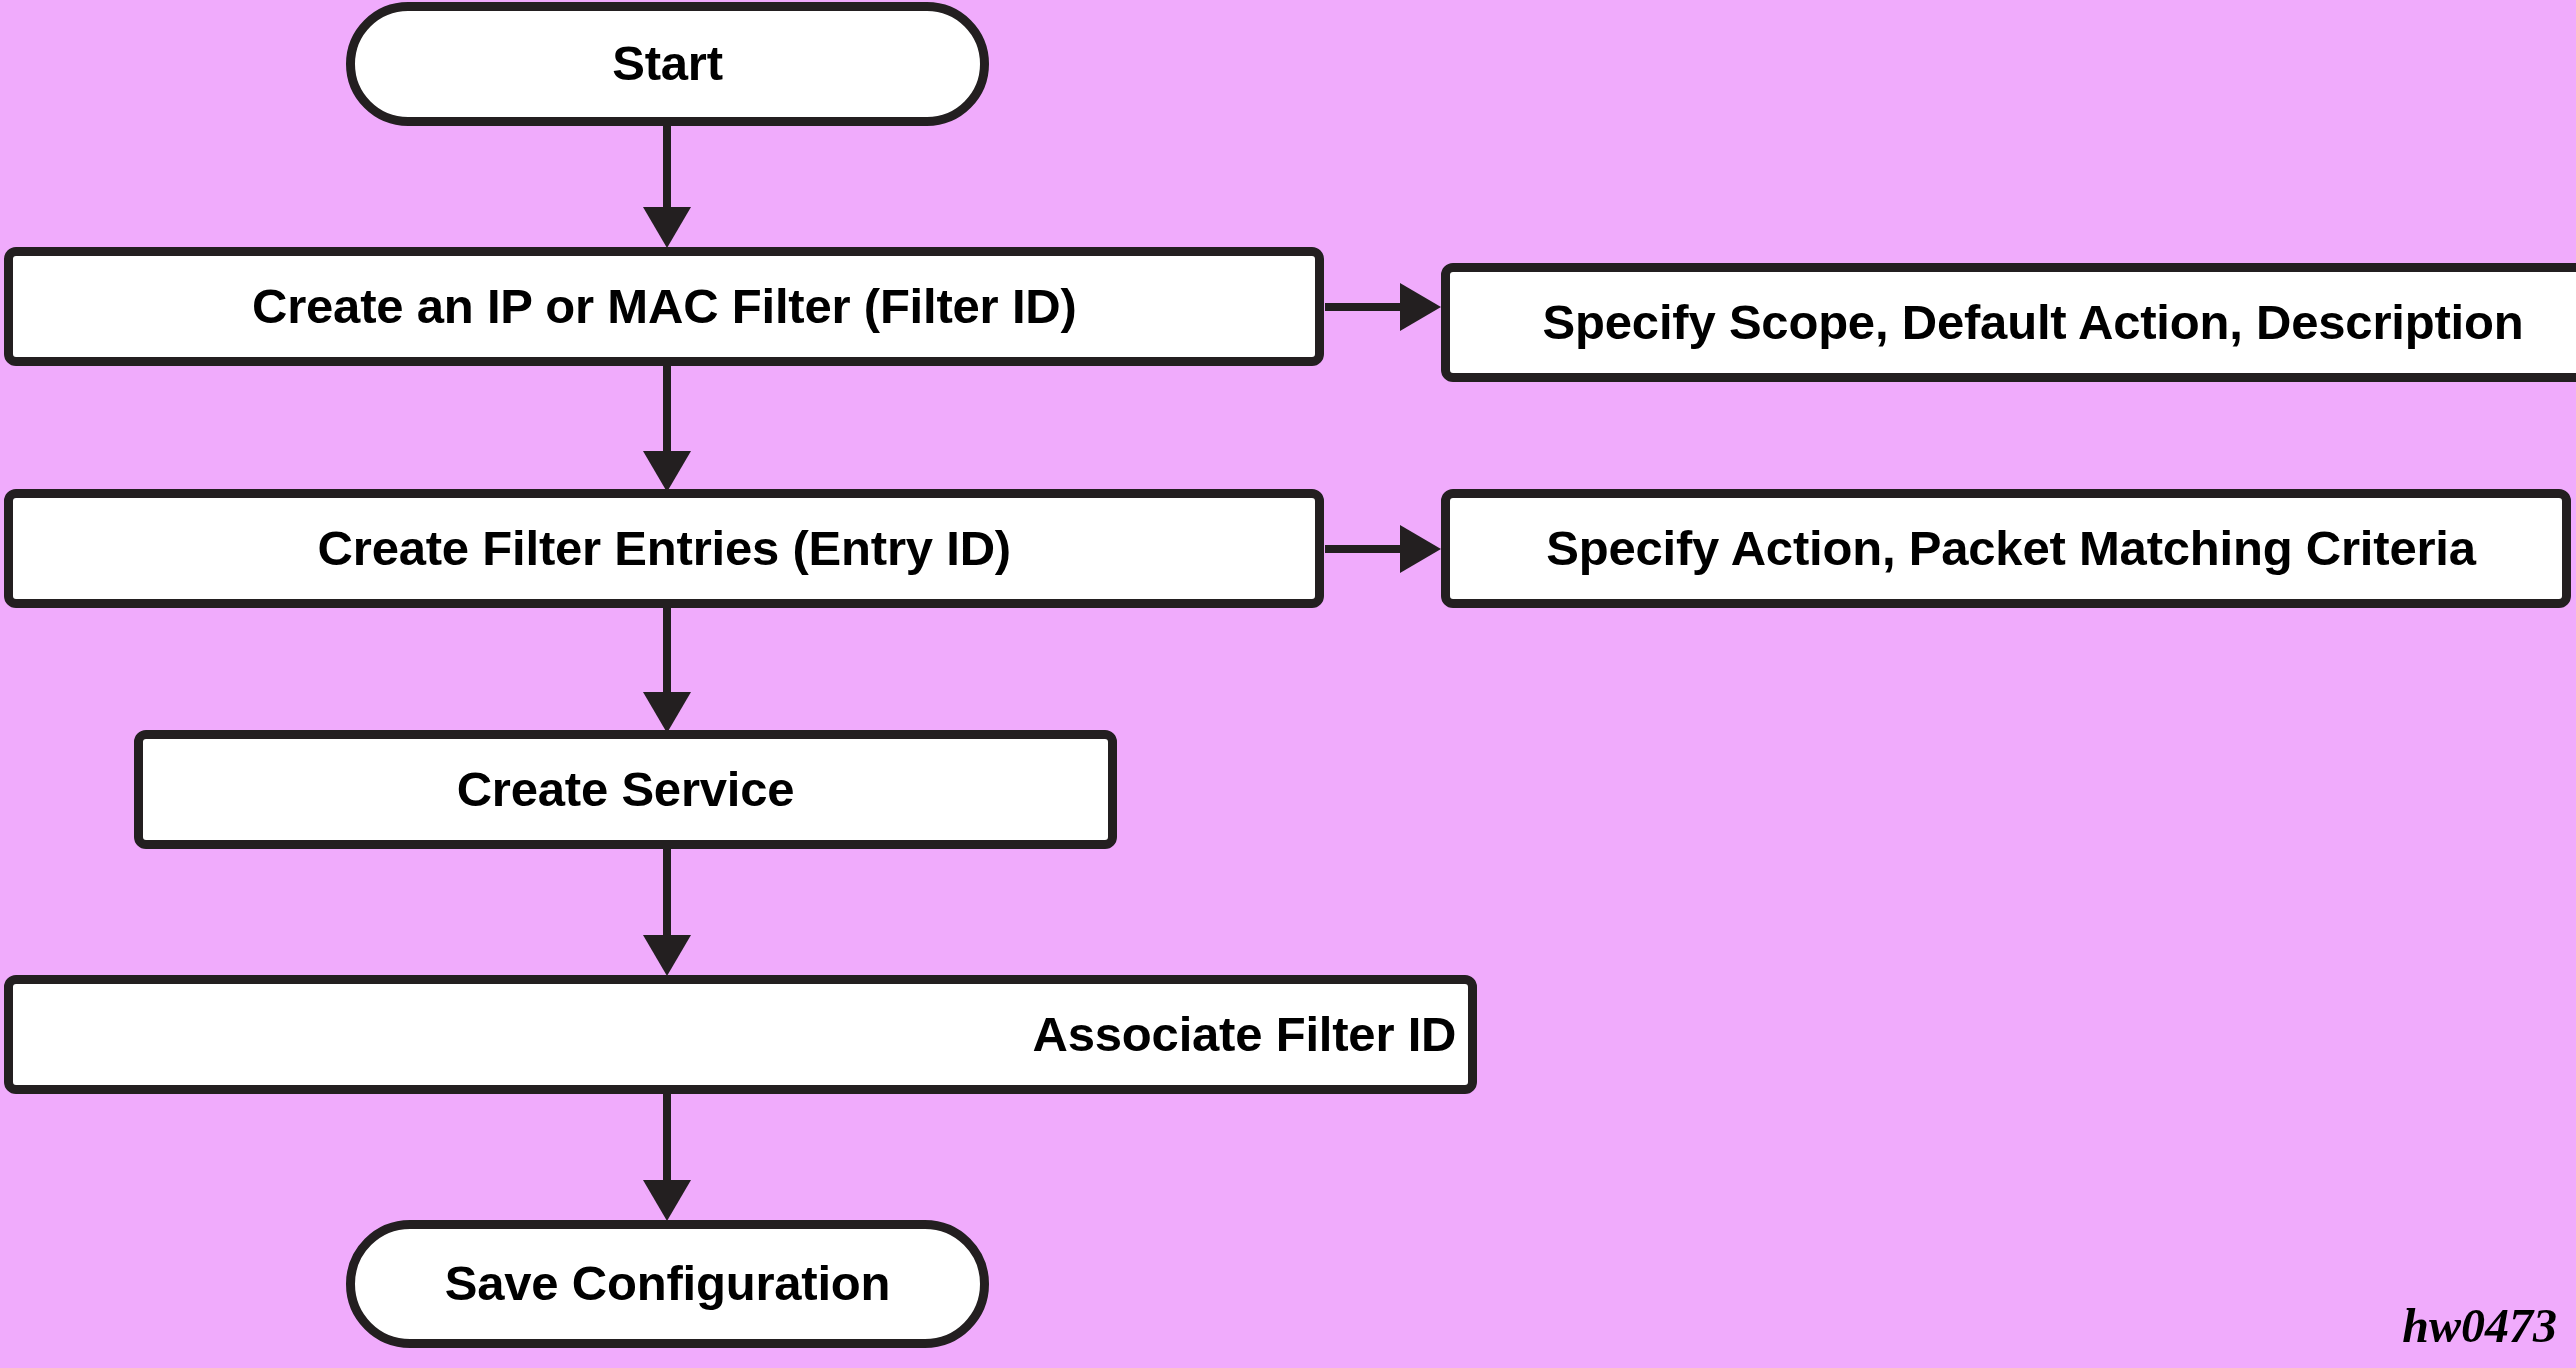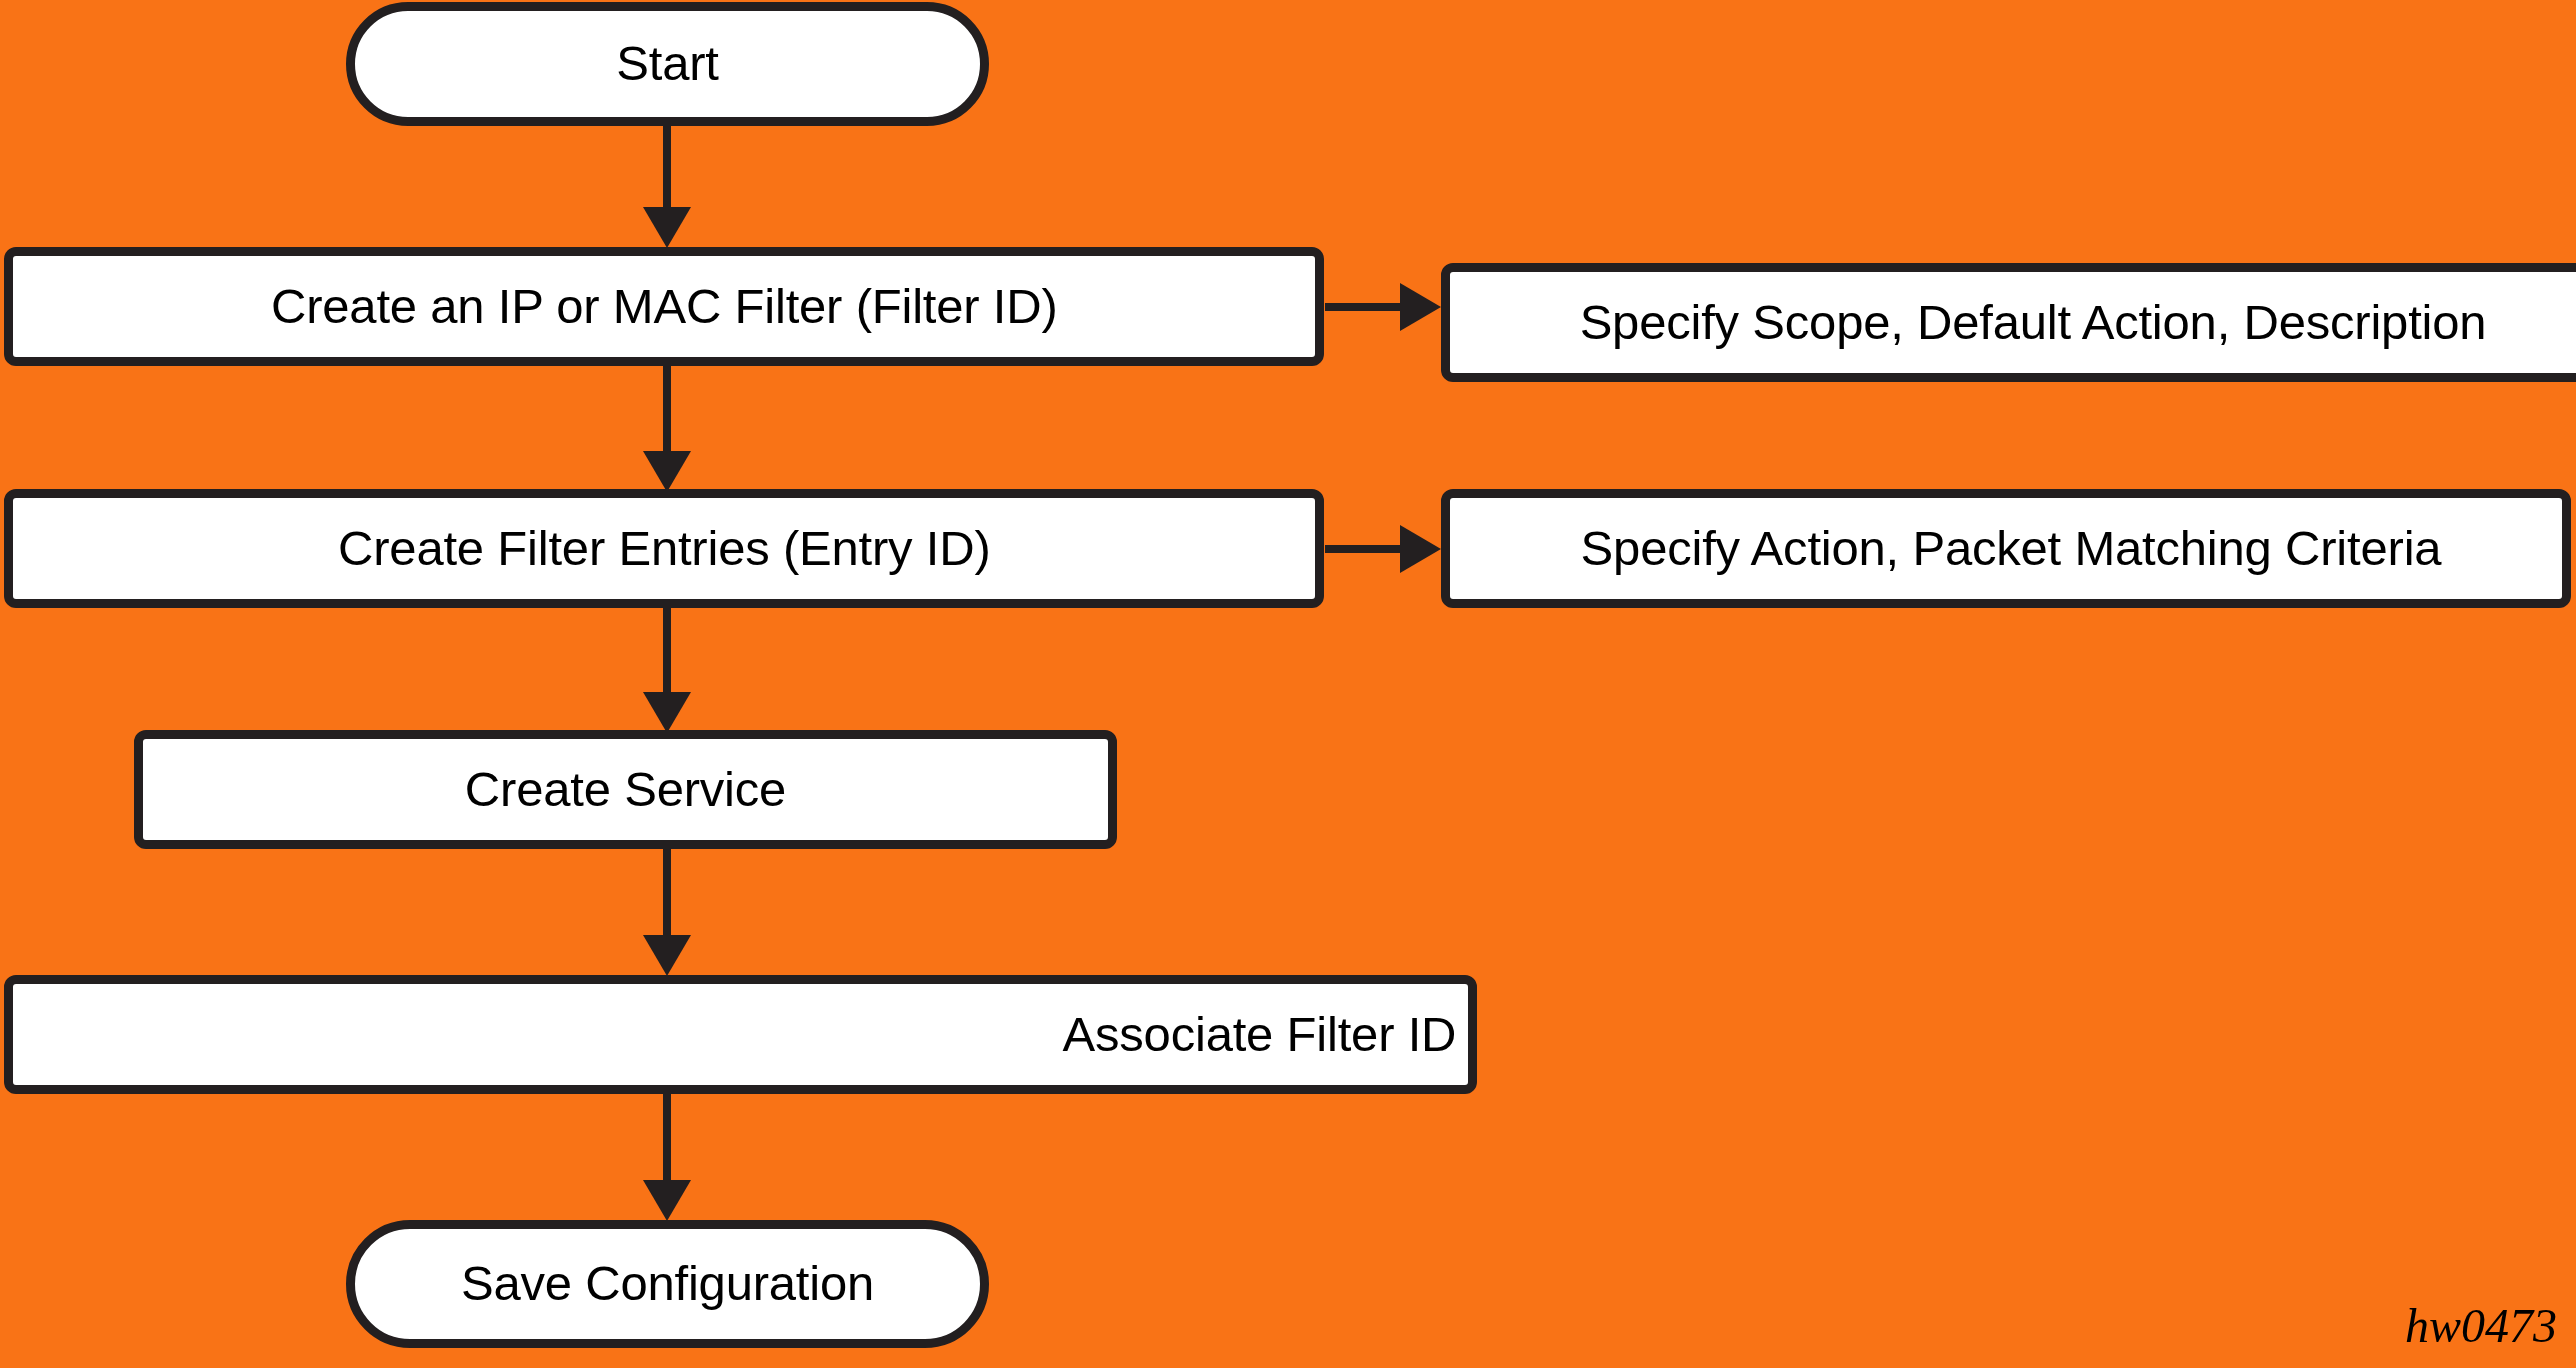--- a/index.html
+++ b/index.html
@@ -8,22 +8,23 @@
     padding: 0;
     background: #ffffff;
   }
   body {
     font-family: "Liberation Sans", sans-serif;
   }
   #canvas {
     position: relative;
     width: 2576px;
     height: 1369px;
-    background: #f97316;
+    background: #f0abfc;
     overflow: hidden;
+    font-weight: bold;
   }
   .node {
     position: absolute;
     box-sizing: border-box;
     background: #ffffff;
     border: 9.5px solid #231f20;
     display: flex;
     align-items: center;
     justify-content: center;
     text-align: center;

